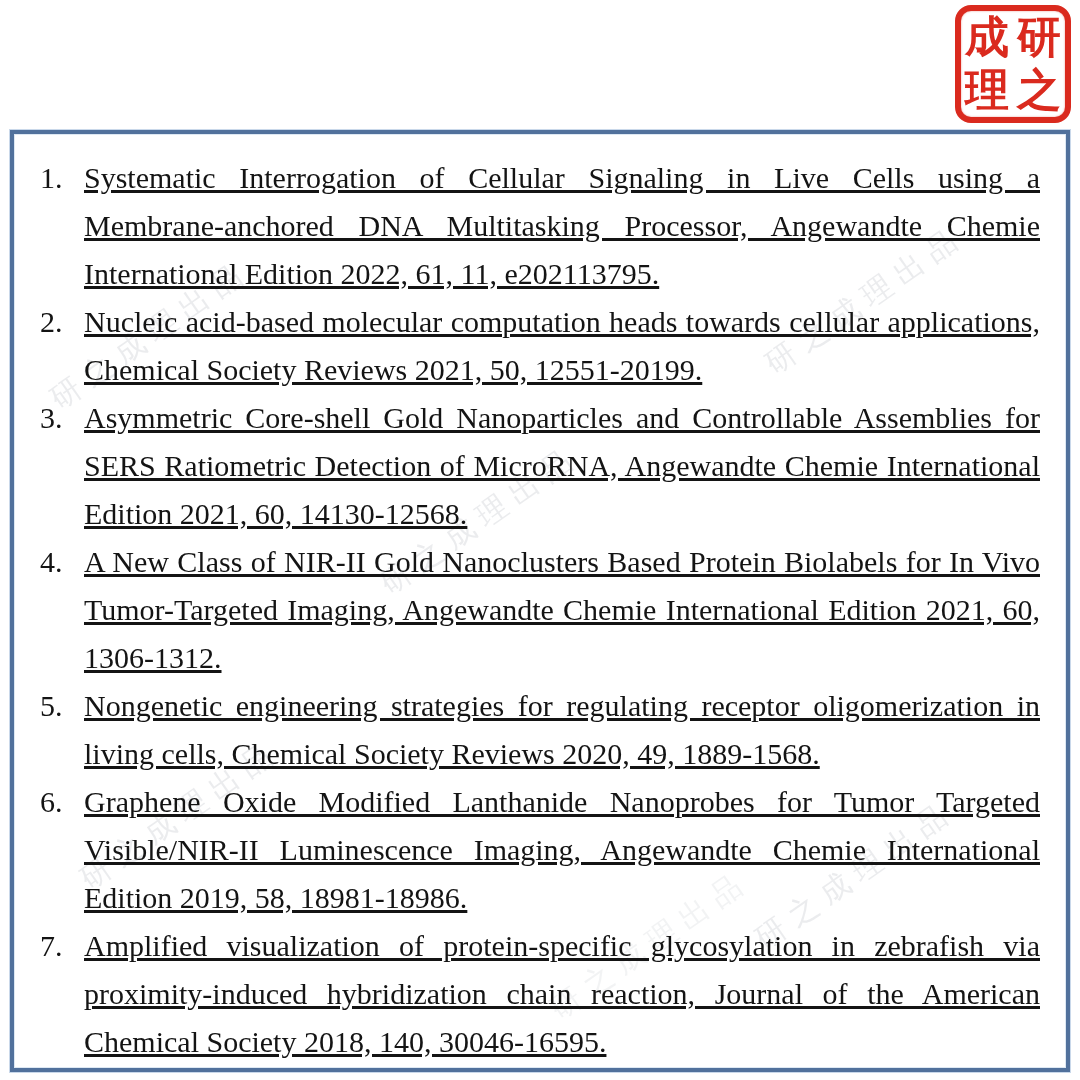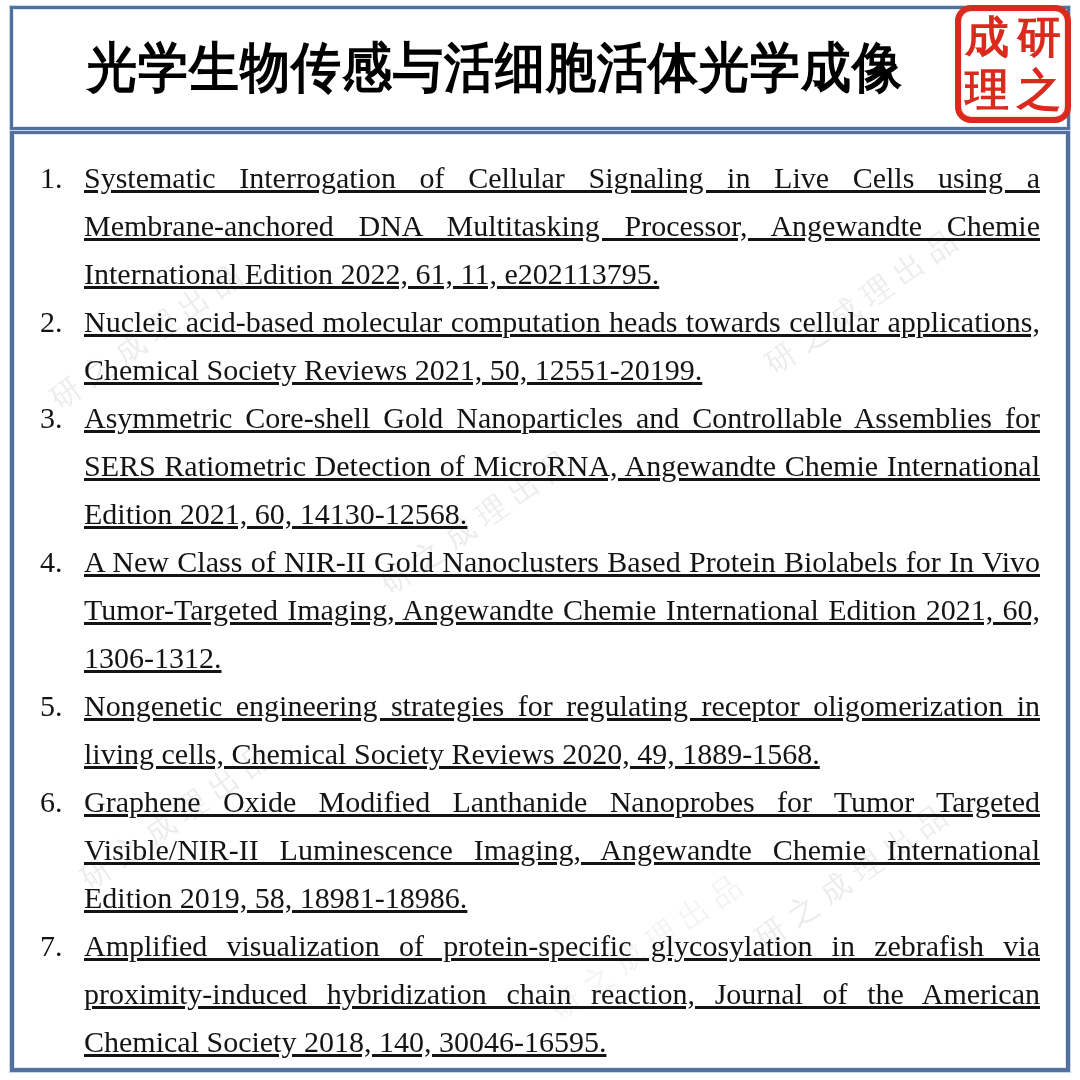--- a/index.html
+++ b/index.html
@@ -114,23 +114,20 @@
 
 <div class="page">
 
   <div class="watermark wm1">研之成理出品</div>
   <div class="watermark wm2">研之成理出品</div>
   <div class="watermark wm3">研之成理出品</div>
   <div class="watermark wm4">研之成理出品</div>
   <div class="watermark wm5">研之成理出品</div>
   <div class="watermark wm6">研之成理出品</div>
 
-  <div class="title-box">
-    <div class="page-title">光学生物传感与活细胞活体光学成像</div>
-  </div>
 
   <div class="seal">
     <span class="seal-char">成</span>
     <span class="seal-char">研</span>
     <span class="seal-char">理</span>
     <span class="seal-char">之</span>
   </div>
 
   <div class="content-box">
     <ol class="ref-list">

